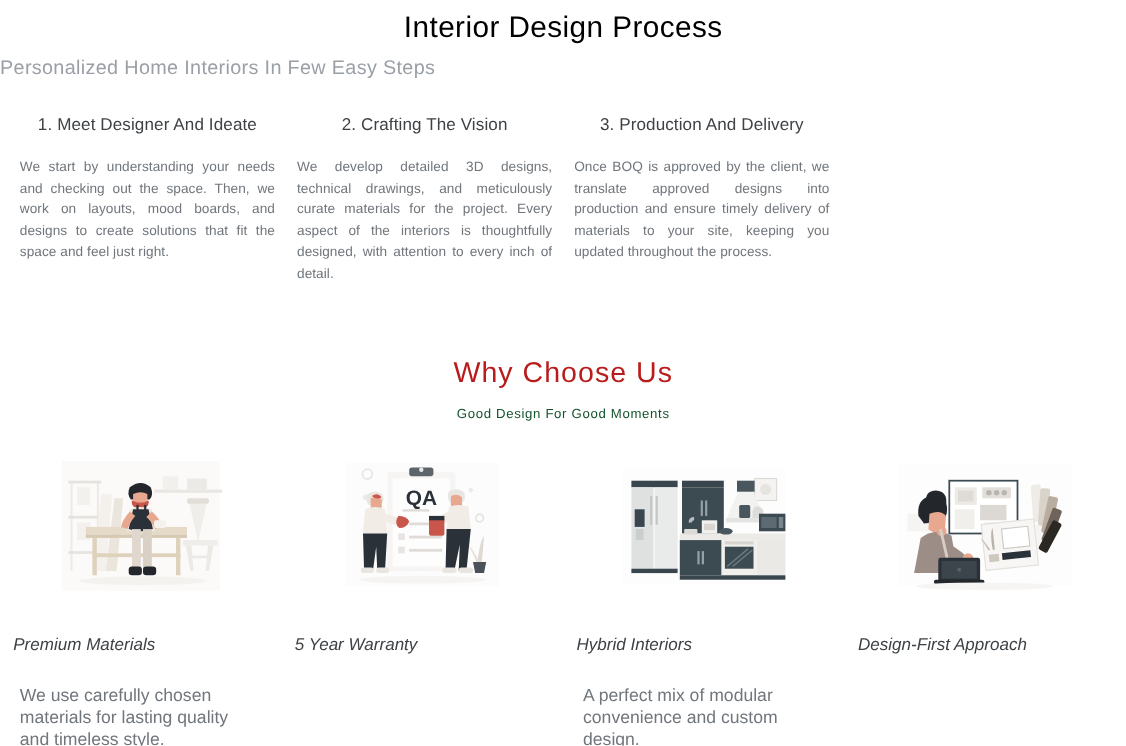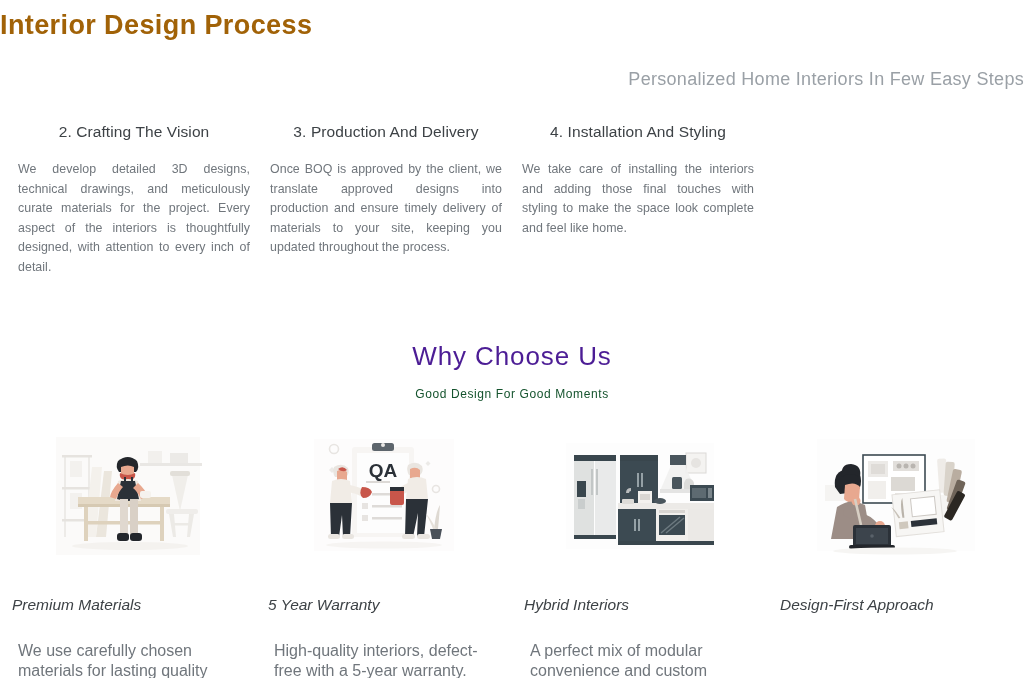--- a/index.html
+++ b/index.html
@@ -9,34 +9,35 @@
     height: 678px;
     background: #ffffff;
     font-family: "Liberation Sans", sans-serif;
     overflow: hidden;
   }
   .page { width: 1024px; height: 678px; position: relative; background:#fff; }
 
   
   .process-section { padding-top: 8px; }
   .sec-title {
+    text-align: center;
     font-size: 27px;
-    font-weight: 700;
-    color: #a16207;
+    font-weight: 400;
+    color: #000000;
     letter-spacing: 0.4px;
     line-height: 34px;
   }
   .sec-subtitle {
-    text-align: right;
+    text-align: left;
     font-size: 18px;
     font-weight: 400;
     color: #9aa0a6;
     letter-spacing: 0.3px;
     line-height: 26px;
-    margin-top: 24px;
+    margin-top: 6px;
   }
 
   .steps {
     display: flex;
     margin-top: 29px;
     padding: 0 8px;
   }
   .step { width: 25%; padding: 0 10px; }
   .step-title {
     text-align: center;
@@ -54,21 +55,21 @@
     line-height: 19.5px;
     letter-spacing: 0.05px;
   }
 
   
   .why-section { margin-top: 62px; }
   .why-title {
     text-align: center;
     font-size: 26px;
     font-weight: 400;
-    color: #4c1d95;
+    color: #b91c1c;
     letter-spacing: 0.9px;
     line-height: 34px;
   }
   .why-subtitle {
     text-align: center;
     font-size: 12px;
     font-weight: 400;
     color: #14532d;
     letter-spacing: 0.6px;
     line-height: 26px;
@@ -107,30 +108,30 @@
 <body>
 
 <div class="page">
 
   <section class="process-section">
     <h1 class="sec-title">Interior Design Process</h1>
     <p class="sec-subtitle">Personalized Home Interiors In Few Easy Steps</p>
 
     <div class="steps">
       <div class="step">
+        <div class="step-title">1. Meet Designer And Ideate</div>
+        <div class="step-body">We start by understanding your needs and checking out the space. Then, we work on layouts, mood boards, and designs to create solutions that fit the space and feel just right.</div>
+      </div>
+      <div class="step">
         <div class="step-title">2. Crafting The Vision</div>
         <div class="step-body">We develop detailed 3D designs, technical drawings, and meticulously curate materials for the project. Every aspect of the interiors is thoughtfully designed, with attention to every inch of detail.</div>
       </div>
       <div class="step">
         <div class="step-title">3. Production And Delivery</div>
         <div class="step-body">Once BOQ is approved by the client, we translate approved designs into production and ensure timely delivery of materials to your site, keeping you updated throughout the process.</div>
-      </div>
-      <div class="step">
-        <div class="step-title">4. Installation And Styling</div>
-        <div class="step-body">We take care of installing the interiors and adding those final touches with styling to make the space look complete and feel like home.</div>
       </div>
     </div>
   </section>
 
   <section class="why-section">
     <h2 class="why-title">Why Choose Us</h2>
     <p class="why-subtitle">Good Design For Good Moments</p>
 
     <div class="features">
 
@@ -240,21 +241,20 @@
             <rect x="98" y="101" width="13" height="5" rx="2.5" fill="#e9e5e0"></rect>
             <rect x="113" y="101" width="13" height="5" rx="2.5" fill="#e9e5e0"></rect>
 
             <path d="M130 96 q2 -18 6 -24 q-1 14 -2 24z" fill="#ded9d2"></path>
             <path d="M132 96 q-6 -12 -10 -15 q5 9 7 15z" fill="#e6e1da"></path>
             <path d="M126 96 l12 0 -2 10 -8 0z" fill="#4a5159"></path>
             <ellipse cx="80" cy="112" rx="58" ry="3.5" fill="#f6f4f2"></ellipse>
           </svg>
         </div>
         <div class="feature-title">5 Year Warranty</div>
-        <div class="feature-desc">High-quality interiors, defect-free with a 5-year warranty.</div>
       </div>
 
       <div class="feature">
         <div class="feature-art">
           <svg width="160" height="128" viewBox="0 0 160 128" aria-hidden="true">
             <rect x="6" y="10" width="148" height="106" fill="#fdfdfd"></rect>
 
             <rect x="126" y="20" width="20" height="20" fill="#f4f3f1" stroke="#dcdad7" stroke-width="1"></rect>
             <circle cx="136" cy="30" r="5" fill="#e6e4e1"></circle>
 

